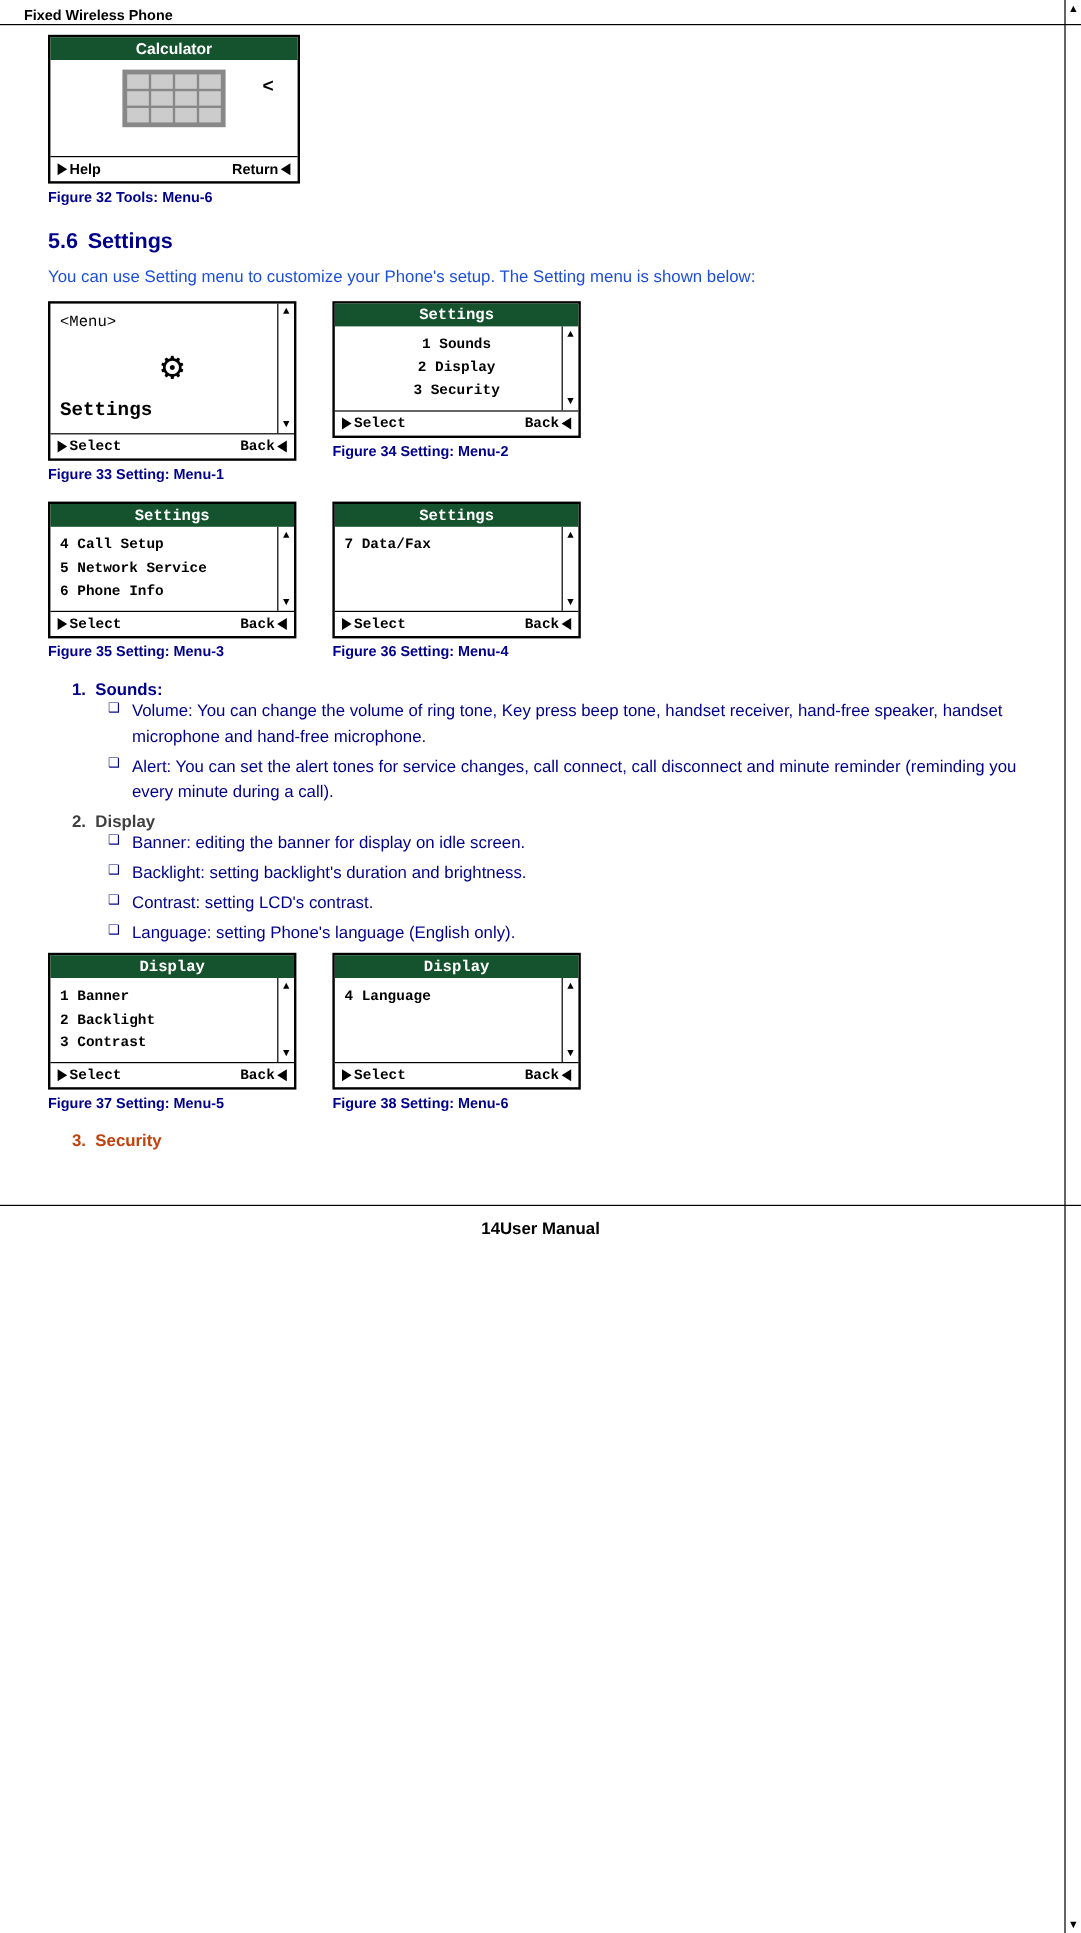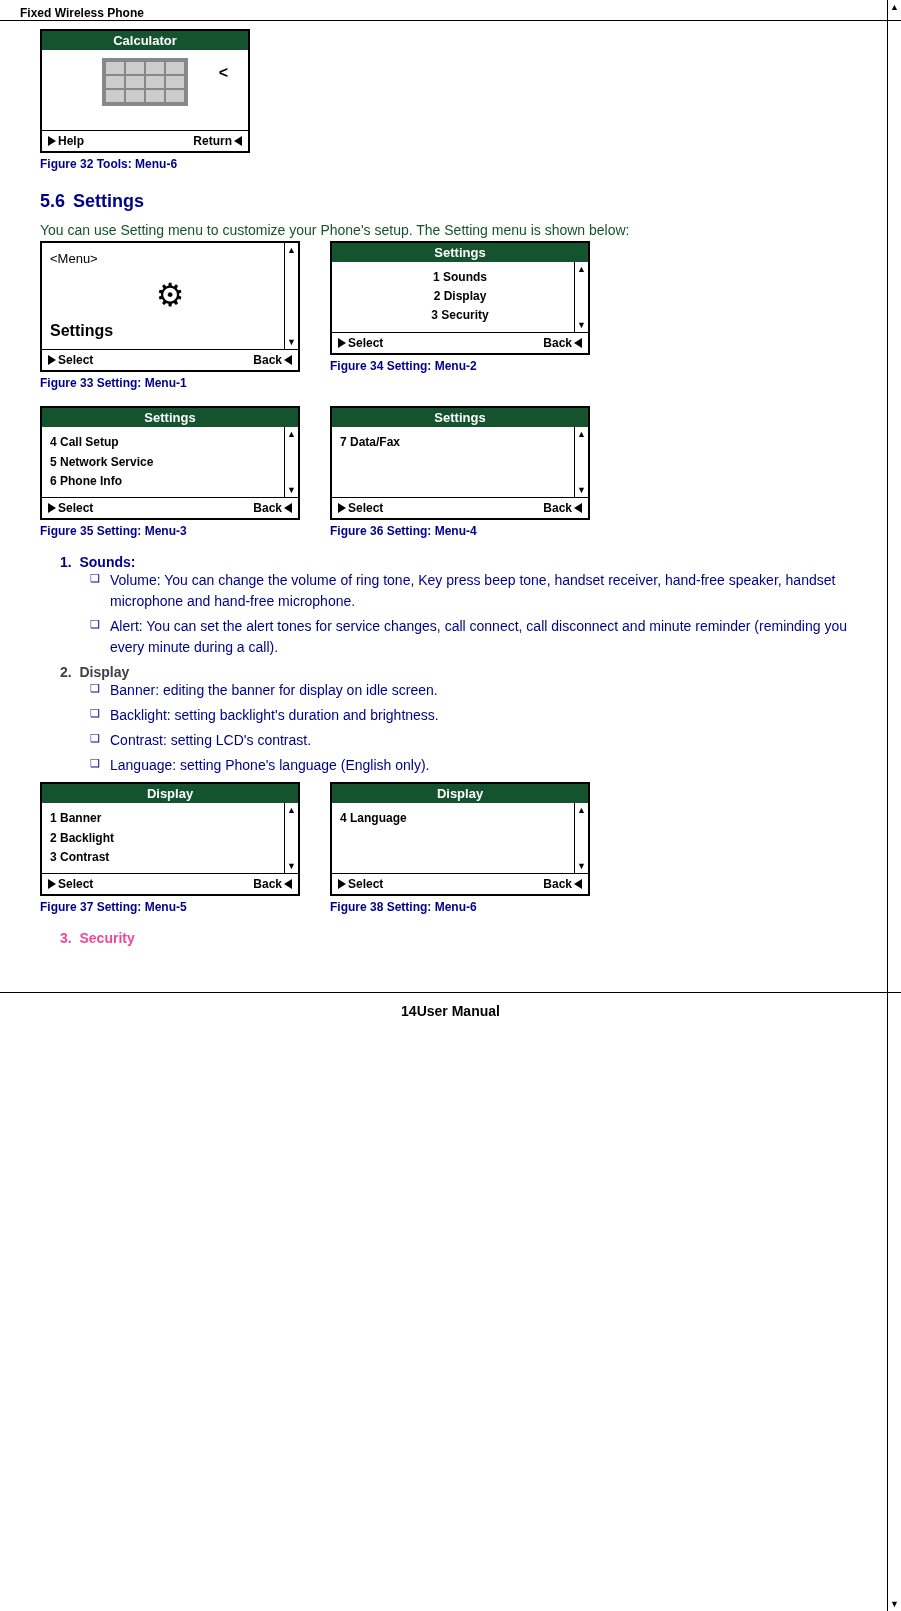--- a/index.html
+++ b/index.html
@@ -32,21 +32,22 @@
     }
     .screen-box {
       border: 2px solid #000;
       background: #fff;
       font-size: 12px;
     }
     .screen-box.small {
       width: 210px;
     }
     .screen-box.medium {
-      width: 260px;
+      width: 207px;
+      font-family: Liberation Mono, monospace;
     }
     .screen-title {
       background: #14532d;
       color: #fff;
       text-align: center;
       font-weight: bold;
       font-size: 13px;
       padding: 2px 4px;
     }
     .screen-body {
@@ -113,21 +114,22 @@
       font-size: 18px;
       font-weight: bold;
       color: #00008b;
       margin: 10px 0 8px 0;
     }
     .section-number {
       margin-right: 8px;
     }
     .section-intro {
       font-size: 14px;
-      color: #14532d;
+      color: #1d4ed8;
+      margin-bottom: 10px;
       line-height: 1.5;
     }
     
     .figures-row {
       display: flex;
       gap: 30px;
       margin-bottom: 6px;
       align-items: flex-start;
     }
     .figure-col {
@@ -439,21 +441,21 @@
             <span class="triangle-left"></span>
           </div>
         </div>
       </div>
       <div class="figure-caption">Figure 38 Setting: Menu-6</div>
     </div>
   </div>
 
   <ol class="list-numbered" style="list-style:none; margin-top:6px;">
     <li>
-      <span style="color:#ec4899; font-size:14px;font-weight:bold;"><strong>3.&nbsp;&nbsp;<span>Security</span></strong></span>
+      <span style="color:#c2410c; font-size:14px;font-weight:bold;"><strong>3.&nbsp;&nbsp;<span>Security</span></strong></span>
     </li>
   </ol>
 
 </div>
 
 <div class="page-footer">
   <span>14</span>
   <span>User Manual</span>
 </div>
 

